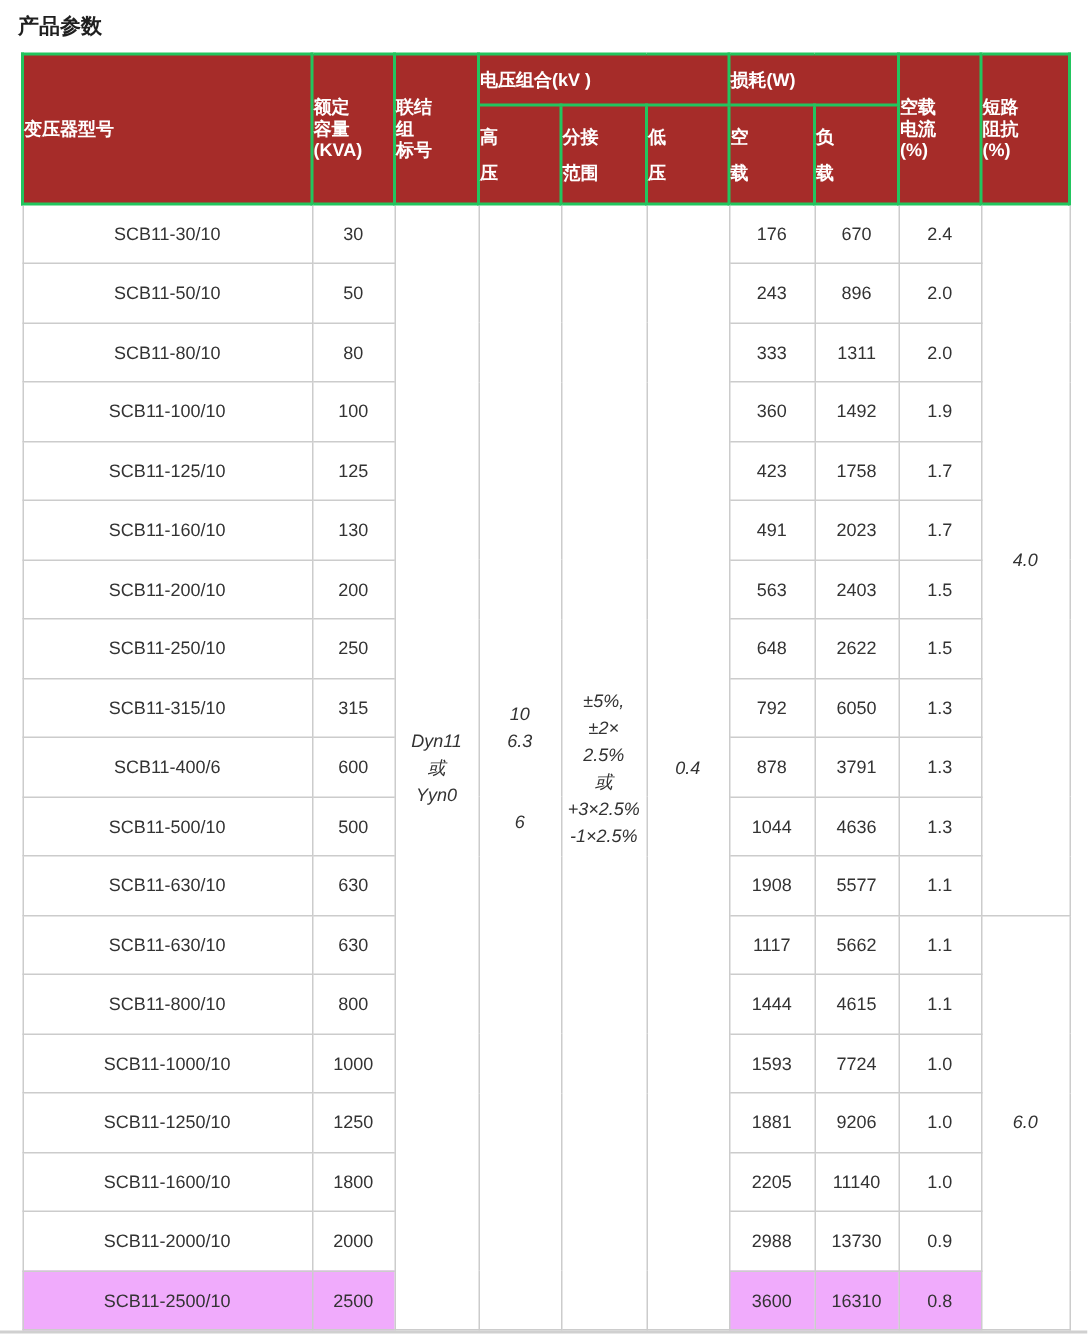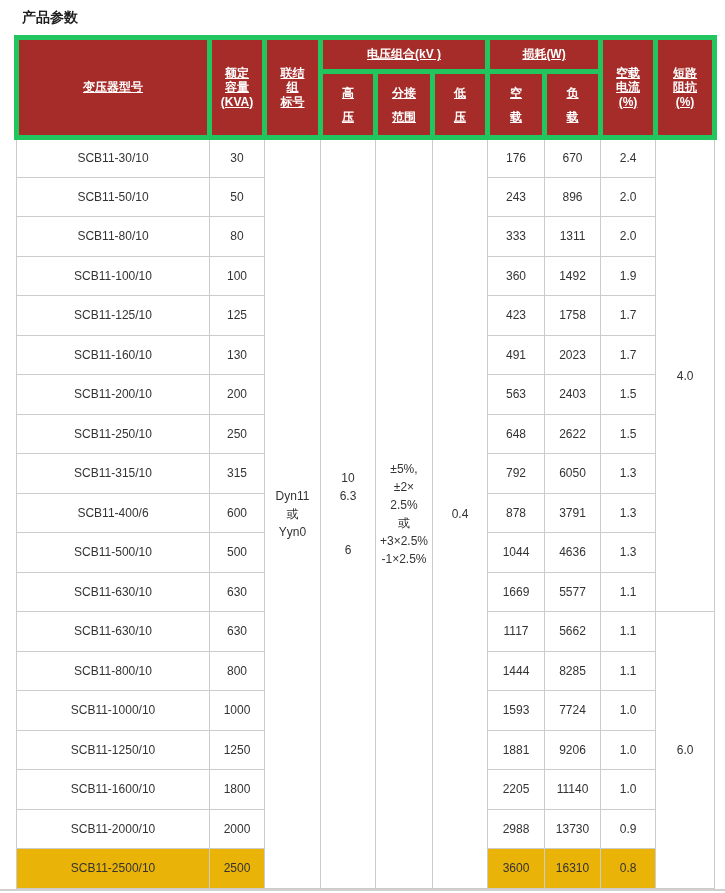--- a/index.html
+++ b/index.html
@@ -2,45 +2,45 @@
 <html><head>
 <meta charset="utf-8">
 <style>
   * { box-sizing: border-box; margin: 0; padding: 0; }
   html, body { background: #ffffff; }
   body {
     width: 725px; height: 893px; overflow: hidden;
     font-family: "Liberation Sans", "DejaVu Sans", sans-serif;
   }
   .page-title {
-    height: 35px; padding: 9px 0 0 22px;
+    height: 35px; padding: 9px 0 0 12px;
     font-size: 14px; font-weight: bold; color: #1f1f1f;
   }
   table.params {
     border-collapse: collapse; table-layout: fixed;
     margin-left: 14px; width: 698px;
   }
   table.params th {
     background: #A62C29; color: #ffffff;
-    border: 5px solid #22c55e;
-    font-size: 12px; font-weight: bold; text-align: center;
-    white-space: pre-line; line-height: 2.0; vertical-align: middle; text-decoration: underline;
+    border: 2px solid #22c55e;
+    font-size: 12px; font-weight: bold; text-align: left;
+    white-space: pre-line; line-height: 2.0; vertical-align: middle;
   }
   thead tr.group-row { height: 34px; }
   thead tr.group-row th { line-height: 1.2; }
   thead tr.sub-row { height: 66px; }
   table.params td {
     border: 1px solid #cccccc;
     font-size: 12px; color: #333333; text-align: center;
     white-space: pre-line; vertical-align: middle; line-height: 1.5;
   }
   tbody tr { height: 39.5px; }
-  td.merged { line-height: 2.08; }
+  td.merged { line-height: 2.08; font-style: italic; }
   td.tap { line-height: 2.13; }
-  td.hl { background: #eab308; color: #ffffff; border-color: #cccccc; }
+  td.hl { background: #f0abfc; color: #ffffff; border-color: #cccccc; }
   .bottom-divider {
     width: 725px; height: 2px; background: #d0d0d0; margin-top: 0px;
   }
 </style>
 </head>
 <body>
 
 <div class="page-title">产品参数</div>
 
 <table class="params">
@@ -177,37 +177,37 @@
       <tr>
         <td>SCB11-500/10</td>
         <td>500</td>
         <td>1044</td>
         <td>4636</td>
         <td>1.3</td>
       </tr>
       <tr>
         <td>SCB11-630/10</td>
         <td>630</td>
-        <td>1669</td>
+        <td>1908</td>
         <td>5577</td>
         <td>1.1</td>
       </tr>
       <tr>
         <td>SCB11-630/10</td>
         <td>630</td>
         <td>1117</td>
         <td>5662</td>
         <td>1.1</td>
         <td class="merged" rowspan="7">6.0</td>
       </tr>
       <tr>
         <td>SCB11-800/10</td>
         <td>800</td>
         <td>1444</td>
-        <td>8285</td>
+        <td>4615</td>
         <td>1.1</td>
       </tr>
       <tr>
         <td>SCB11-1000/10</td>
         <td>1000</td>
         <td>1593</td>
         <td>7724</td>
         <td>1.0</td>
       </tr>
       <tr>

